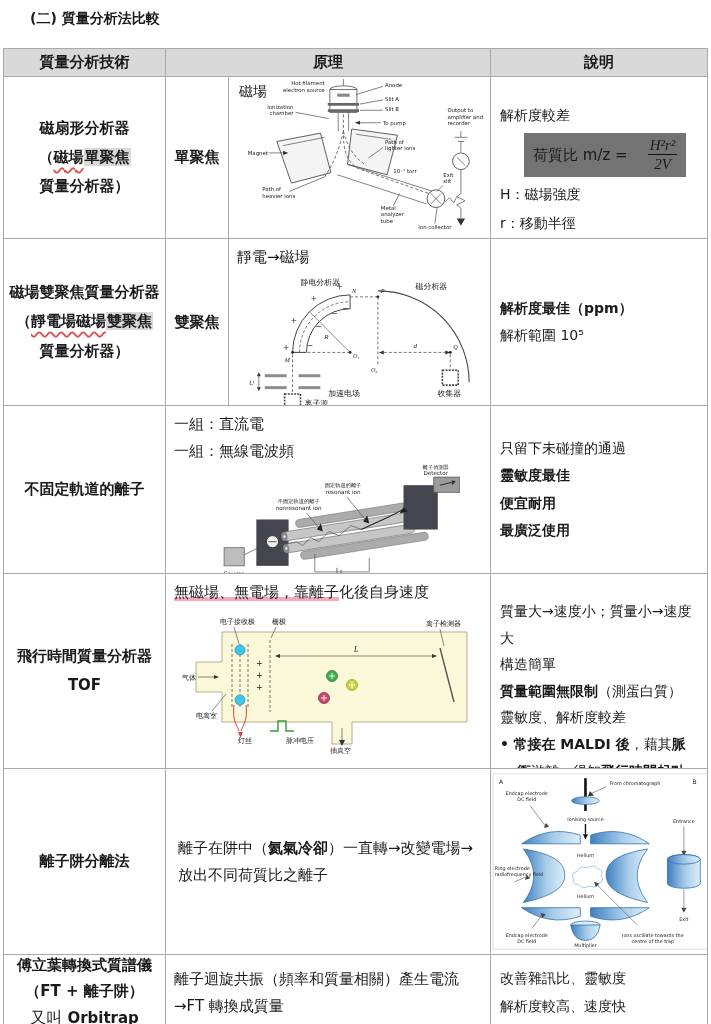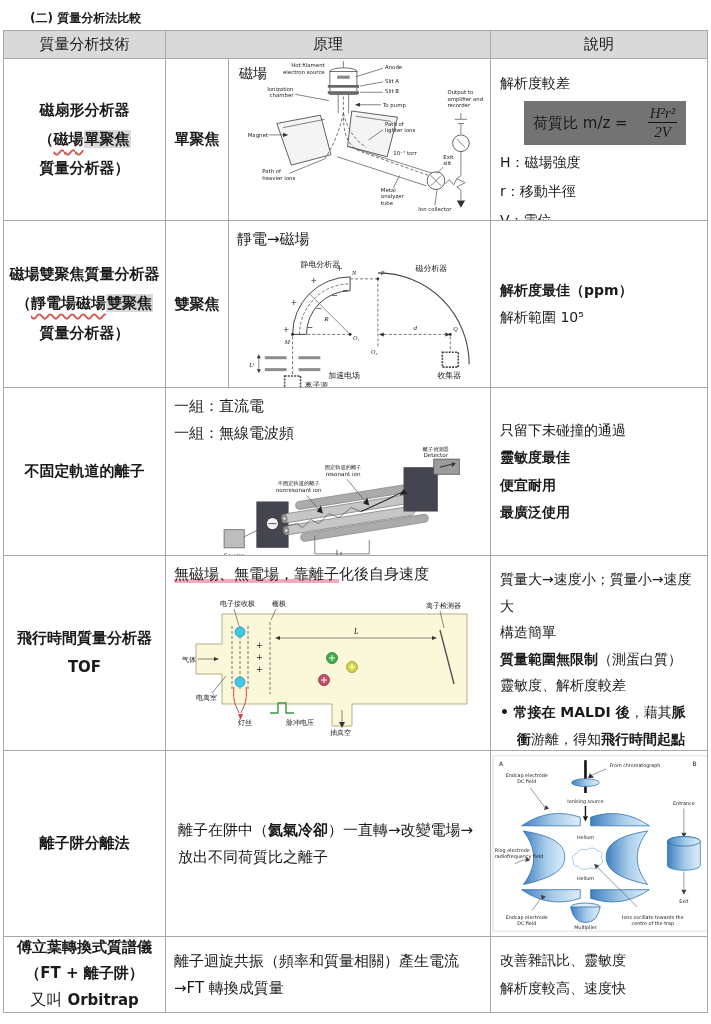--- a/index.html
+++ b/index.html
@@ -1,29 +1,29 @@
 <!DOCTYPE html>
 <html><head>
 <meta charset="utf-8">
 <style>
   html,body{margin:0;padding:0;background:#fff;}
   body{width:711px;font-family:"DejaVu Sans",sans-serif;color:#1a1a1a;}
   .page{width:711px;height:1024px;overflow:hidden;background:#fff;}
-  .doc-title{font-weight:700;font-size:12px;margin:10px 0 3px 30px;}
+  .doc-title{font-weight:700;font-size:14px;margin:10px 0 20px 30px;}
   .tbl{display:grid;grid-template-columns:162px 63px 262px 1fr;
        grid-template-rows:28px 162px 167px 168px 195px 186px 76px;
        margin:0 3px;border-top:1px solid #a9a9a9;border-left:1px solid #a9a9a9;}
   .cell{border-right:1px solid #a9a9a9;border-bottom:1px solid #a9a9a9;background:#fff;
         overflow:hidden;position:relative;box-sizing:border-box;}
-  .hcell{background:#d9d9d9;font-weight:400;font-size:15px;display:flex;align-items:center;justify-content:center;}
+  .hcell{background:#d9d9d9;font-weight:700;font-size:15px;display:flex;align-items:center;justify-content:center;}
   .name-cell{display:flex;flex-direction:column;justify-content:center;align-items:center;text-align:center;
              font-weight:700;font-size:15px;line-height:1.95;padding:2px;}
   .focus-cell{display:flex;align-items:center;justify-content:center;font-weight:700;font-size:15px;}
   .principle-cell{padding:5px 8px;font-size:15px;line-height:1.8;}
-  .desc-cell{padding:10px 9px;font-size:14px;line-height:1.95;}
+  .desc-cell{padding:24px 9px;font-size:14px;line-height:1.95;}
   .center-v{display:flex;flex-direction:column;justify-content:center;}
   .hl{background:#d9d9d9;padding:0 1px;}
   .scribble{text-decoration:underline;text-decoration-style:wavy;text-decoration-color:#d9534f;
             text-decoration-thickness:2px;text-underline-offset:5px;}
   .marker-pink{background-image:linear-gradient(to top, rgba(237,112,143,0.6) 4px, transparent 4px);}
   .b{font-weight:700;}
   .small{font-size:16px;}
   .formula-wrap{margin:3px 0 3px 24px;}
   .formula{display:inline-block;background:#737373;padding:3px 9px;font-size:15px;line-height:1.25;}
   .frac{display:inline-block;vertical-align:middle;text-align:center;margin-left:20px;}

